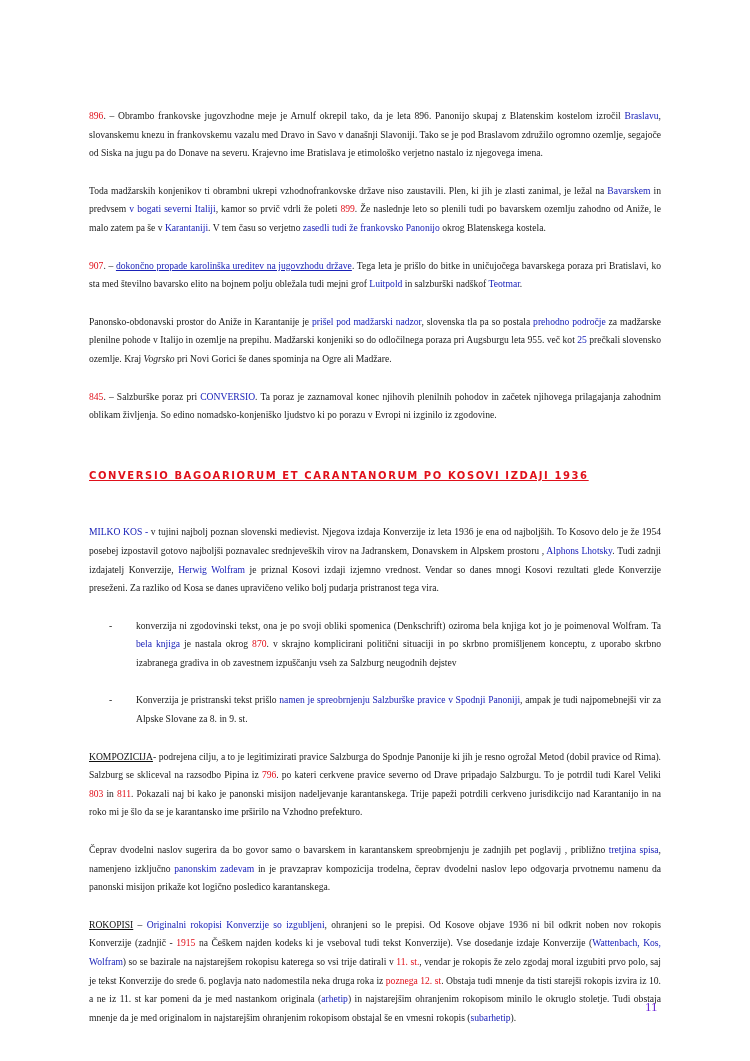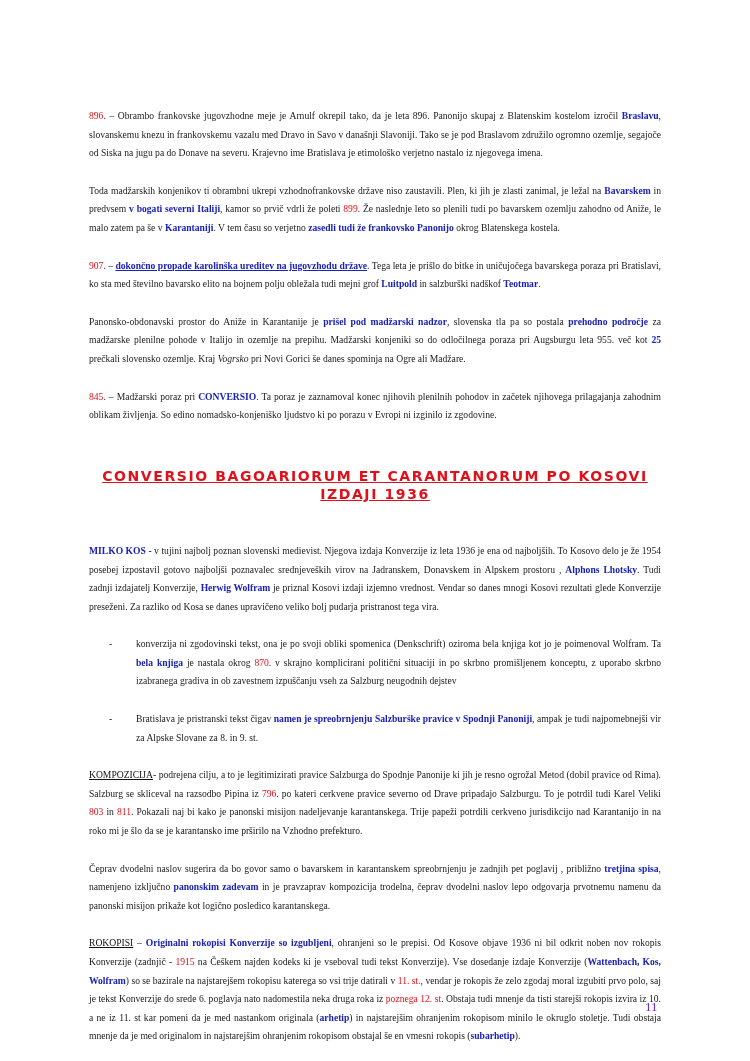--- a/index.html
+++ b/index.html
@@ -2,25 +2,25 @@
 <html><head>
 <meta charset="utf-8">
 <style>
   html, body { margin:0; padding:0; background:#ffffff; }
   body { width:750px; height:1061px; position:relative; overflow:hidden;
          font-family:"Liberation Serif", serif; color:#1a1a1a; }
   .page { position:absolute; left:89px; top:107px; width:572px; font-size:9.6px; line-height:18.6px; text-align:justify; }
   p { margin:0; }
   .gap1 { height:19px; }
   .r { color:#e0101a; font-weight:normal; }
-  .b { color:#1a22b8; font-weight:bold; }
+  .b { color:#1a22b8; font-weight:normal; }
   .k { font-weight:normal; color:#111; }
   .u { text-decoration:underline; }
   .i { font-style:italic; }
-  .heading { text-align:center; font-family:"DejaVu Sans", sans-serif; font-size:14px; letter-spacing:1.6px;
+  .heading { font-family:"DejaVu Sans", sans-serif; font-size:10px; letter-spacing:1.6px;
              color:#e0101a; font-weight:bold; text-decoration:underline; margin-top:42px; margin-bottom:38px; }
   .bullet { display:flex; margin-left:20px; }
   .bullet .dash { width:27px; flex:none; }
   .bullet .btxt { flex:1; }
   .pnum { position:absolute; left:645px; top:999px; font-size:13px; font-family:"Liberation Serif", serif; color:#6d28d9; }
 </style>
 </head>
 <body>
 
 <div class="page">
@@ -30,35 +30,35 @@
 
   <p><span>Toda madžarskih konjenikov ti obrambni ukrepi vzhodnofrankovske države niso zaustavili. Plen, ki jih je zlasti zanimal, je ležal na </span><span class="b">Bavarskem</span><span> in predvsem </span><span class="b">v bogati severni Italiji</span><span>, kamor so prvič vdrli že poleti </span><span class="r">899</span><span>. Že naslednje leto so plenili tudi po bavarskem ozemlju zahodno od Aniže, le malo zatem pa še v </span><span class="b">Karantaniji</span><span>. V tem času so verjetno </span><span class="b">zasedli tudi že frankovsko Panonijo</span><span> okrog Blatenskega kostela.</span></p>
   <div class="gap1"></div>
 
   <p><span class="r">907</span><span>. – </span><span class="b u">dokončno propade karolinška ureditev na jugovzhodu države</span><span>. Tega leta je prišlo do bitke in uničujočega bavarskega poraza pri Bratislavi, ko sta med številno bavarsko elito na bojnem polju obležala tudi mejni grof </span><span class="b">Luitpold</span><span> in salzburški nadškof </span><span class="b">Teotmar</span><span>.</span></p>
   <div class="gap1"></div>
 
   <p><span>Panonsko-obdonavski prostor do Aniže in Karantanije je </span><span class="b">prišel pod madžarski nadzor</span><span>, slovenska tla pa so postala </span><span class="b">prehodno področje</span><span> za madžarske plenilne pohode v Italijo in ozemlje na prepihu. Madžarski konjeniki so do odločilnega poraza pri Augsburgu leta 955. več kot </span><span class="b">25</span><span> prečkali slovensko ozemlje. Kraj </span><span class="i">Vogrsko</span><span> pri Novi Gorici še danes spominja na Ogre ali Madžare.</span></p>
   <div class="gap1"></div>
 
-  <p><span class="r">845</span><span>. – Madžarski poraz pri </span><span class="b">CONVERSIO</span><span>. Ta poraz je zaznamoval konec njihovih plenilnih pohodov in začetek njihovega prilagajanja zahodnim oblikam življenja. So edino nomadsko-konjeniško ljudstvo ki po porazu v Evropi ni izginilo iz zgodovine.</span></p>
+  <p><span class="r">845</span><span>. – Salzburške poraz pri </span><span class="b">CONVERSIO</span><span>. Ta poraz je zaznamoval konec njihovih plenilnih pohodov in začetek njihovega prilagajanja zahodnim oblikam življenja. So edino nomadsko-konjeniško ljudstvo ki po porazu v Evropi ni izginilo iz zgodovine.</span></p>
 
   <div class="heading">CONVERSIO BAGOARIORUM  ET CARANTANORUM PO KOSOVI IZDAJI 1936</div>
 
   <p><span class="b">MILKO KOS</span><span class="b"> - </span><span> v tujini najbolj poznan slovenski medievist. Njegova izdaja Konverzije iz leta 1936 je ena od najboljših. To Kosovo delo je že 1954  posebej izpostavil gotovo najboljši poznavalec srednjeveških virov na Jadranskem, Donavskem in Alpskem prostoru , </span><span class="b">Alphons Lhotsky</span><span>. Tudi zadnji izdajatelj Konverzije, </span><span class="b">Herwig Wolfram</span><span> je priznal Kosovi izdaji izjemno vrednost. Vendar so danes mnogi Kosovi rezultati glede Konverzije preseženi. Za razliko od Kosa se danes upravičeno veliko bolj pudarja pristranost tega vira.</span></p>
   <div class="gap1"></div>
 
   <div class="bullet">
     <span class="dash">-</span>
     <p class="btxt"><span>konverzija ni zgodovinski tekst, ona  je po svoji obliki spomenica (Denkschrift) oziroma bela knjiga kot jo je poimenoval Wolfram. Ta </span><span class="b">bela knjiga</span><span> je nastala okrog </span><span class="r">870</span><span>. v skrajno komplicirani politični situaciji in po skrbno promišljenem konceptu, z uporabo skrbno izabranega gradiva in ob zavestnem izpuščanju vseh za Salzburg neugodnih dejstev</span></p>
   </div>
   <div class="gap1"></div>
   <div class="bullet">
     <span class="dash">-</span>
-    <p class="btxt"><span> Bratislava je pristranski tekst čigav </span><span class="b">namen je spreobrnjenju Salzburške pravice v Spodnji Panoniji</span><span>, ampak je tudi najpomebnejši vir za Alpske Slovane za 8. in 9. st.</span></p>
+    <p class="btxt"><span> Konverzija je pristranski tekst prišlo </span><span class="b">namen je spreobrnjenju Salzburške pravice v Spodnji Panoniji</span><span>, ampak je tudi najpomebnejši vir za Alpske Slovane za 8. in 9. st.</span></p>
   </div>
   <div class="gap1"></div>
 
   <p><span class="k u">KOMPOZICIJA</span><span>- podrejena cilju, a to je legitimizirati pravice Salzburga do Spodnje Panonije ki jih je resno ogrožal Metod (dobil pravice od Rima). Salzburg se skliceval na razsodbo Pipina iz </span><span class="r">796</span><span>. po kateri cerkvene pravice severno od Drave pripadajo Salzburgu. To je potrdil tudi Karel Veliki </span><span class="r">803</span><span> in </span><span class="r">811</span><span>. Pokazali naj bi kako je panonski misijon nadeljevanje karantanskega. Trije papeži potrdili cerkveno jurisdikcijo nad Karantanijo in na roko mi je šlo da se je </span><span class="k">karantansko ime prširilo na Vzhodno prefekturo</span><span>.</span></p>
   <div class="gap1"></div>
 
   <p><span>Čeprav dvodelni naslov sugerira da bo govor samo o bavarskem in karantanskem spreobrnjenju je zadnjih pet poglavij , približno </span><span class="b">tretjina spisa</span><span>, namenjeno izključno </span><span class="b">panonskim zadevam</span><span> in je pravzaprav kompozicija trodelna, čeprav dvodelni naslov lepo odgovarja prvotnemu namenu da panonski misijon prikaže kot logično posledico karantanskega.</span></p>
   <div class="gap1"></div>
 
   <p><span class="k u">ROKOPISI</span><span class="k"> – </span><span class="b">Originalni rokopisi Konverzije so izgubljeni</span><span>, ohranjeni so le prepisi. Od Kosove objave 1936 ni bil odkrit noben nov rokopis Konverzije (zadnjič - </span><span class="r">1915</span><span> na Češkem najden kodeks ki je vseboval tudi tekst Konverzije).  Vse dosedanje izdaje Konverzije (</span><span class="b">Wattenbach, Kos, Wolfram</span><span>) so se bazirale na najstarejšem  rokopisu katerega so vsi trije datirali v </span><span class="r">11. st.</span><span>, vendar je rokopis že zelo zgodaj moral izgubiti prvo polo, saj je tekst  Konverzije do srede 6. poglavja nato nadomestila neka druga roka iz </span><span class="r">poznega 12. st</span><span>. Obstaja tudi mnenje da tisti starejši rokopis izvira iz 10. a ne iz 11. st kar pomeni da je med nastankom originala (</span><span class="b">arhetip</span><span>)  in najstarejšim ohranjenim rokopisom minilo le okruglo stoletje. Tudi obstaja mnenje da je med originalom in najstarejšim ohranjenim rokopisom obstajal še en vmesni rokopis (</span><span class="b">subarhetip</span><span>).</span></p>

